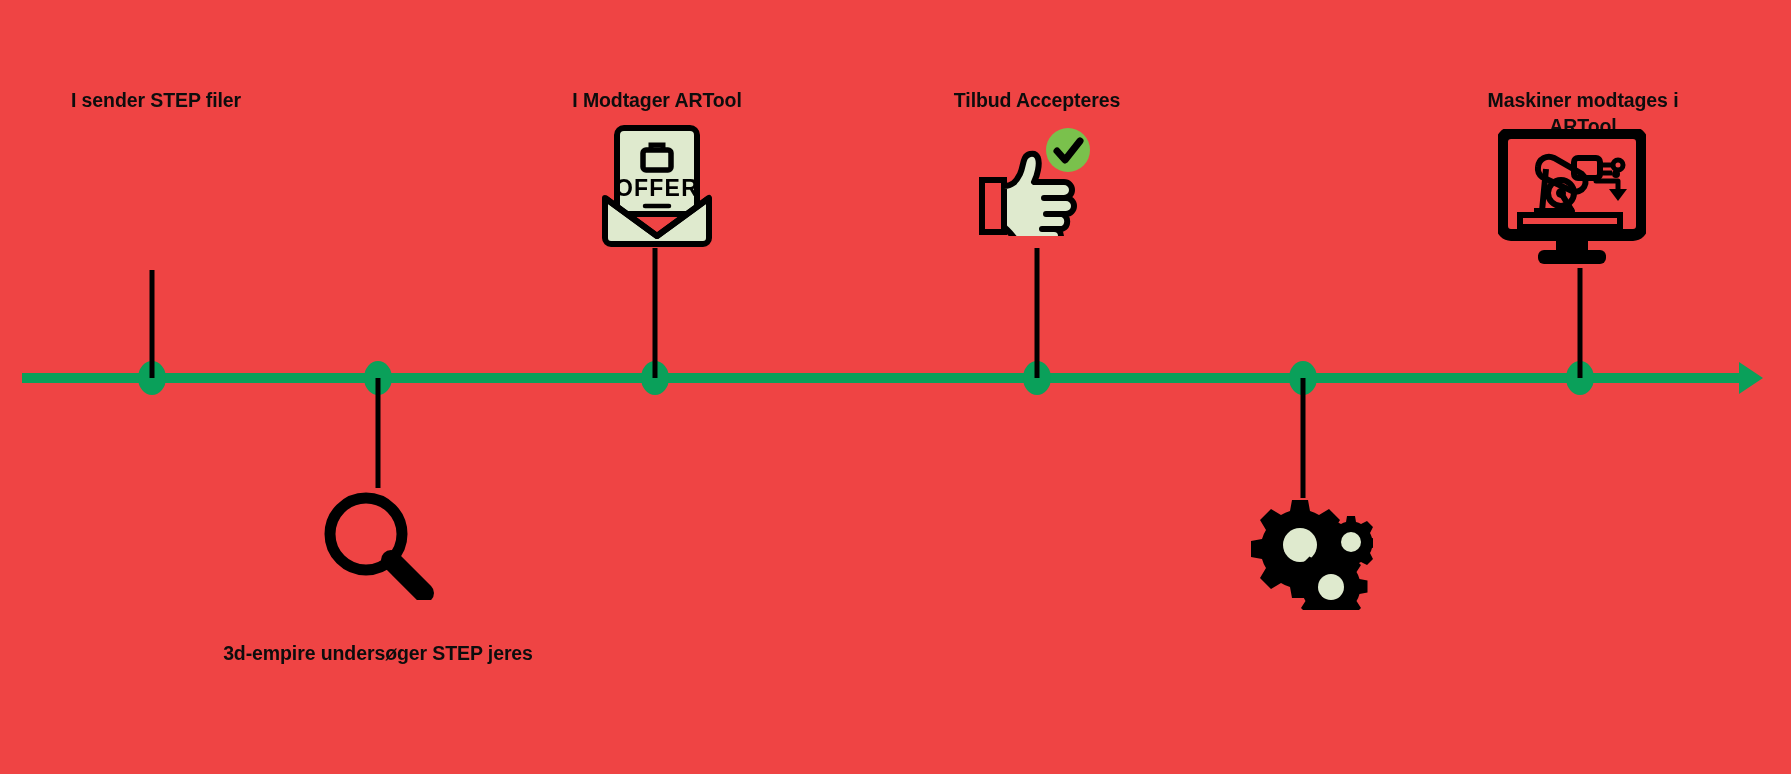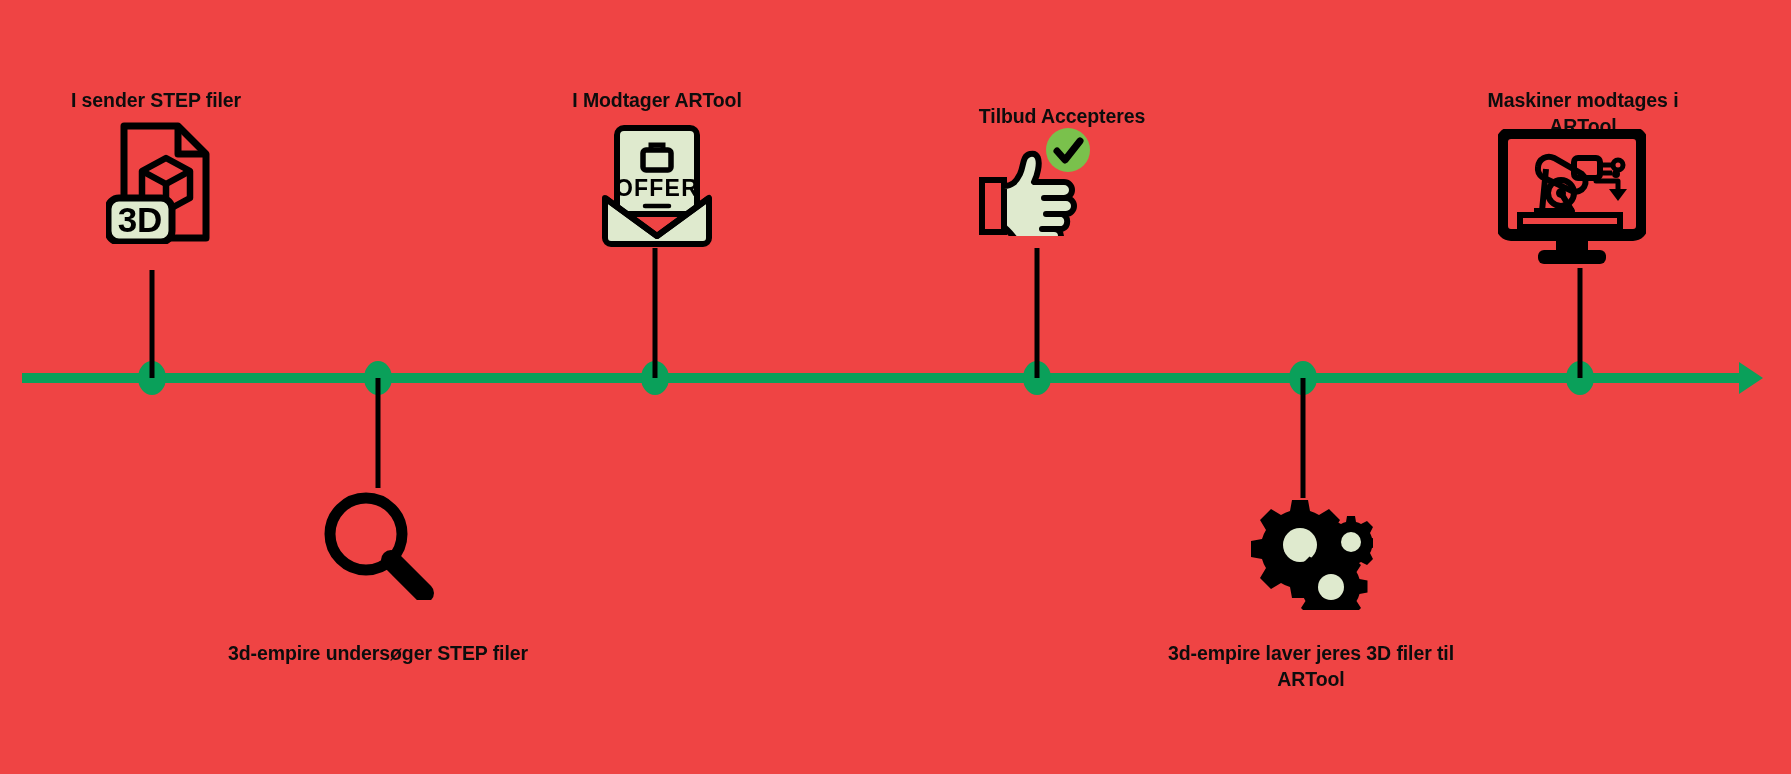--- a/index.html
+++ b/index.html
@@ -90,62 +90,48 @@
   <div class="node" style="left:1580px"></div>
 
   <div class="connector" style="left:152px;  top:270px; height:108px"></div>
   <div class="connector" style="left:378px;  top:378px; height:110px"></div>
   <div class="connector" style="left:655px;  top:248px; height:130px"></div>
   <div class="connector" style="left:1037px; top:248px; height:130px"></div>
   <div class="connector" style="left:1303px; top:378px; height:120px"></div>
   <div class="connector" style="left:1580px; top:268px; height:110px"></div>
 
   <div class="label" style="left:156px; top:87px;">I sender STEP filer</div>
-  <div class="icon-box" style="left:158px; top:122px;">
-    <svg width="104" height="122" viewBox="0 0 104 122">
-
-      <path d="M18 4 H72 L100 32 V116 H18 Z" fill="none" stroke="#000" stroke-width="7" stroke-linejoin="round"></path>
-      <path d="M72 4 V32 H100" fill="none" stroke="#000" stroke-width="7" stroke-linejoin="round"></path>
-
-      <path d="M60 36 L84 49 L84 76 L60 89 L36 76 L36 49 Z" fill="none" stroke="#000" stroke-width="6.5" stroke-linejoin="round"></path>
-      <path d="M36 49 L60 62 L84 49" fill="none" stroke="#000" stroke-width="6.5" stroke-linejoin="round"></path>
-      <path d="M60 62 V89" fill="none" stroke="#000" stroke-width="6.5" stroke-linejoin="round"></path>
-
-      <rect x="2" y="76" width="64" height="44" rx="11" fill="#dfeace" stroke="#000" stroke-width="7"></rect>
-      <text x="34" y="110" font-family="'Liberation Sans', sans-serif" font-size="35" font-weight="bold" text-anchor="middle" fill="#000">3D</text>
-    </svg>
-  </div>
 
   <div class="icon-box" style="left:378px; top:490px;">
     <svg width="116" height="110" viewBox="0 0 116 110">
       <circle cx="46" cy="44" r="36" fill="none" stroke="#000" stroke-width="11"></circle>
       <path d="M71 70 L104 103" stroke="#000" stroke-width="20" stroke-linecap="round"></path>
     </svg>
   </div>
-  <div class="label" style="left:378px; top:640px;">3d-empire undersøger STEP filer</div>
+  <div class="label" style="left:378px; top:640px;">3d-empire undersøger STEP jeres</div>
 
   <div class="label" style="left:657px; top:87px;">I Modtager ARTool</div>
   <div class="icon-box" style="left:657px; top:124px;">
     <svg width="112" height="124" viewBox="0 0 112 124">
 
       <rect x="16" y="4" width="80" height="86" rx="7" fill="#dfeace" stroke="#000" stroke-width="6"></rect>
 
       <rect x="42" y="26" width="28" height="20" rx="3" fill="none" stroke="#000" stroke-width="5.5"></rect>
       <path d="M50 26 V21 h12 v5" fill="none" stroke="#000" stroke-width="5"></path>
 
       <text x="56" y="72" font-family="'Liberation Sans', sans-serif" font-size="23" font-weight="bold" letter-spacing="1.2" text-anchor="middle" fill="#000">OFFER</text>
 
       <path d="M44 82 H68" stroke="#000" stroke-width="4.5" stroke-linecap="round"></path>
 
       <path d="M4 74 L56 112 L108 74 V114 a6 6 0 0 1 -6 6 H10 a6 6 0 0 1 -6 -6 Z" fill="#dfeace" stroke="#000" stroke-width="6" stroke-linejoin="round"></path>
       <path d="M4 74 L56 112 L108 74" fill="none" stroke="#000" stroke-width="6" stroke-linejoin="round"></path>
     </svg>
   </div>
 
-  <div class="label" style="left:1037px; top:103px;margin-left:25px;">Tilbud Accepteres</div>
+  <div class="label" style="left:1037px; top:87px;">Tilbud Accepteres</div>
   <div class="icon-box" style="left:1037px; top:126px;">
     <svg width="118" height="110" viewBox="0 0 118 110">
 
       <circle cx="90" cy="24" r="22" fill="#7ac14c"></circle>
       <path d="M79 25 L87 34 L102 15" fill="none" stroke="#000" stroke-width="7" stroke-linecap="round" stroke-linejoin="round"></path>
 
       <rect x="4" y="54" width="22" height="52" fill="none" stroke="#000" stroke-width="6"></rect>
 
       <path d="M26 60 C34 60 38 56 42 48 C46 40 44 30 52 28 C60 26 62 34 60 44
                C59 50 56 56 56 56 H86 a8 8 0 0 1 0 16 H66 h22 a8 8 0 0 1 0 16 H68 h16
@@ -174,22 +160,20 @@
 
       <g>
         <path d="M76 52 h12 l1.5 8 a25 25 0 0 1 7 3 l7 -4.5 l8.5 8.5 l-4.5 7 a25 25 0 0 1 3 7
                  l8 1.5 v12 l-8 1.5 a25 25 0 0 1 -3 7 l4.5 7 l-8.5 8.5 l-7 -4.5 a25 25 0 0 1 -7 3
                  l-1.5 8 h-12 l-1.5 -8 a25 25 0 0 1 -7 -3 l-7 4.5 l-8.5 -8.5 l4.5 -7 a25 25 0 0 1 -3 -7
                  l-8 -1.5 v-12 l8 -1.5 a25 25 0 0 1 3 -7 l-4.5 -7 l8.5 -8.5 l7 4.5 a25 25 0 0 1 7 -3 Z" fill="#000"></path>
         <circle cx="82" cy="89" r="13" fill="#dfeace"></circle>
       </g>
     </svg>
   </div>
-  <div class="label" style="left:1311px; top:640px;">3d-empire laver jeres 3D filer til
-ARTool</div>
 
   <div class="label" style="left:1583px; top:87px;text-align:center;">Maskiner modtages i ARTool</div>
   <div class="icon-box" style="left:1572px; top:129px;">
     <svg width="148" height="138" viewBox="0 0 148 138">
 
       <rect x="4" y="4" width="140" height="102" rx="9" fill="none" stroke="#000" stroke-width="12"></rect>
 
       <rect x="58" y="106" width="32" height="17" fill="#000"></rect>
       <rect x="40" y="121" width="68" height="14" rx="6" fill="#000"></rect>
 

